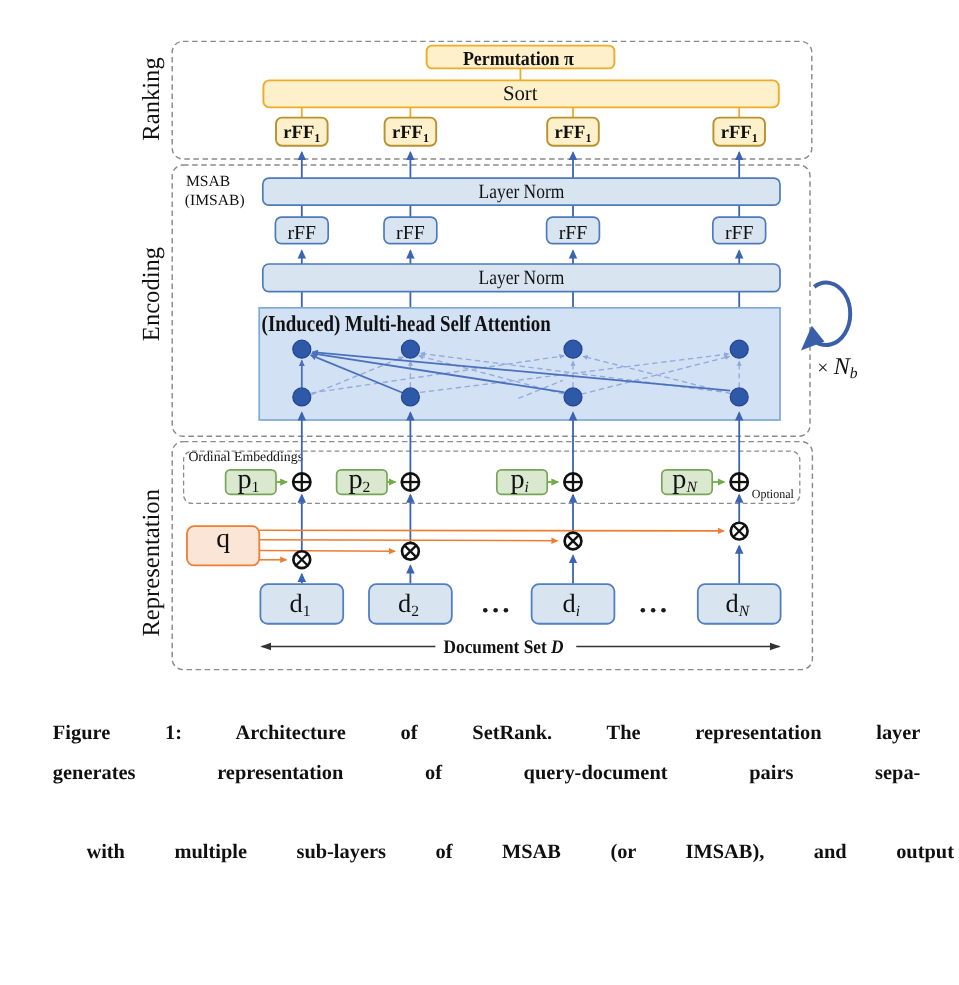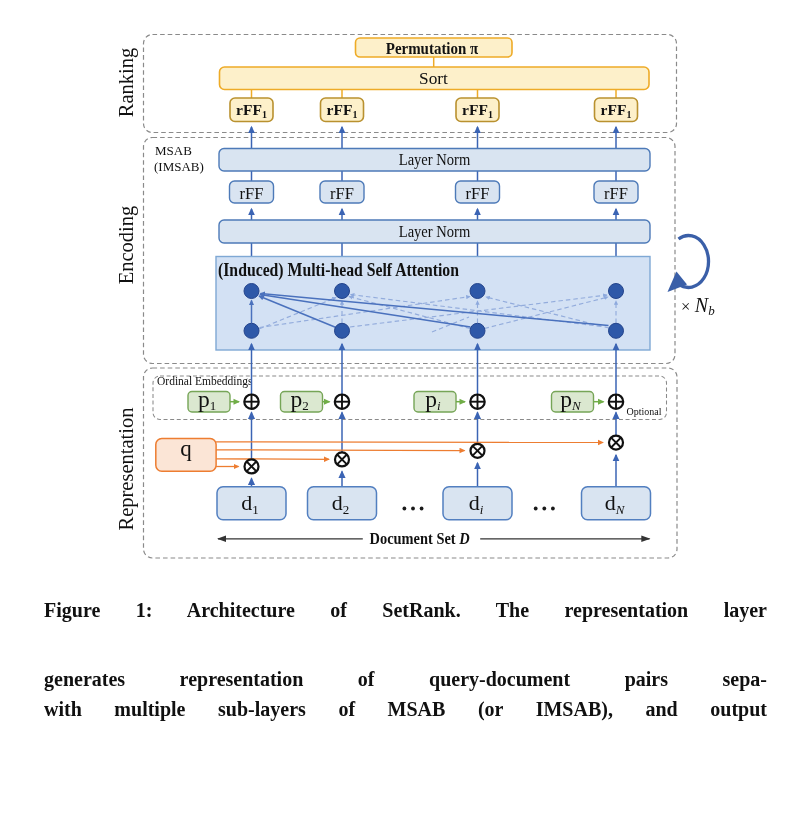--- a/index.html
+++ b/index.html
@@ -1,19 +1,19 @@
 <!DOCTYPE html>
 <html><head>
 <meta charset="utf-8">
 <style>
   html,body{margin:0;padding:0;background:#ffffff;}
   #page{position:relative;width:799px;height:821px;background:#fff;overflow:hidden;}
   #diagram{position:absolute;left:0;top:0;}
   .cap{position:absolute;left:44px;width:723px;font-family:"Liberation Serif",serif;
-       font-weight:bold;font-size:20px;color:#101010;line-height:33px;}
+       font-weight:bold;font-size:17px;color:#101010;line-height:33px;}
   .jl{text-align:justify;text-align-last:justify;}
 </style>
 </head>
 <body>
 <div id="page">
 <svg id="diagram" width="799" height="575" viewBox="0 0 799 575">
   <defs>
     <marker id="ab" viewBox="0 0 10 10" refX="8" refY="5" markerWidth="5.4" markerHeight="5.4" orient="auto-start-reverse">
       <path d="M0,0.6 L9.5,5 L0,9.4 z" fill="#3b64b4"></path>
     </marker>
@@ -269,15 +269,15 @@
   </g>
 
   <g stroke="#333" stroke-width="1.2">
     <line x1="218" y1="538.8" x2="362.8" y2="538.8" marker-start="url(#ak)"></line>
     <line x1="480.2" y1="538.8" x2="649.5" y2="538.8" marker-end="url(#ak)"></line>
   </g>
   <text x="419.6" y="544.4" font-family="Liberation Serif, serif" font-size="16" font-weight="bold" fill="#111" text-anchor="middle" textLength="100" lengthAdjust="spacingAndGlyphs">Document Set <tspan font-style="italic">D</tspan></text>
 </svg>
 
 <div class="cap jl" style="top:594px;">Figure 1: Architecture of SetRank. The representation layer</div>
-<div class="cap jl" style="top:663px;">generates representation of query-document pairs sepa-</div>
-<div class="cap jl" style="top:693px;">with multiple sub-layers of MSAB (or IMSAB), and output</div>
+<div class="cap jl" style="top:627px;">generates representation of query-document pairs sepa-</div>
+<div class="cap jl" style="top:693px;margin-left:28px;">with multiple sub-layers of MSAB (or IMSAB), and output</div>
 </div>
 
 </body></html>

